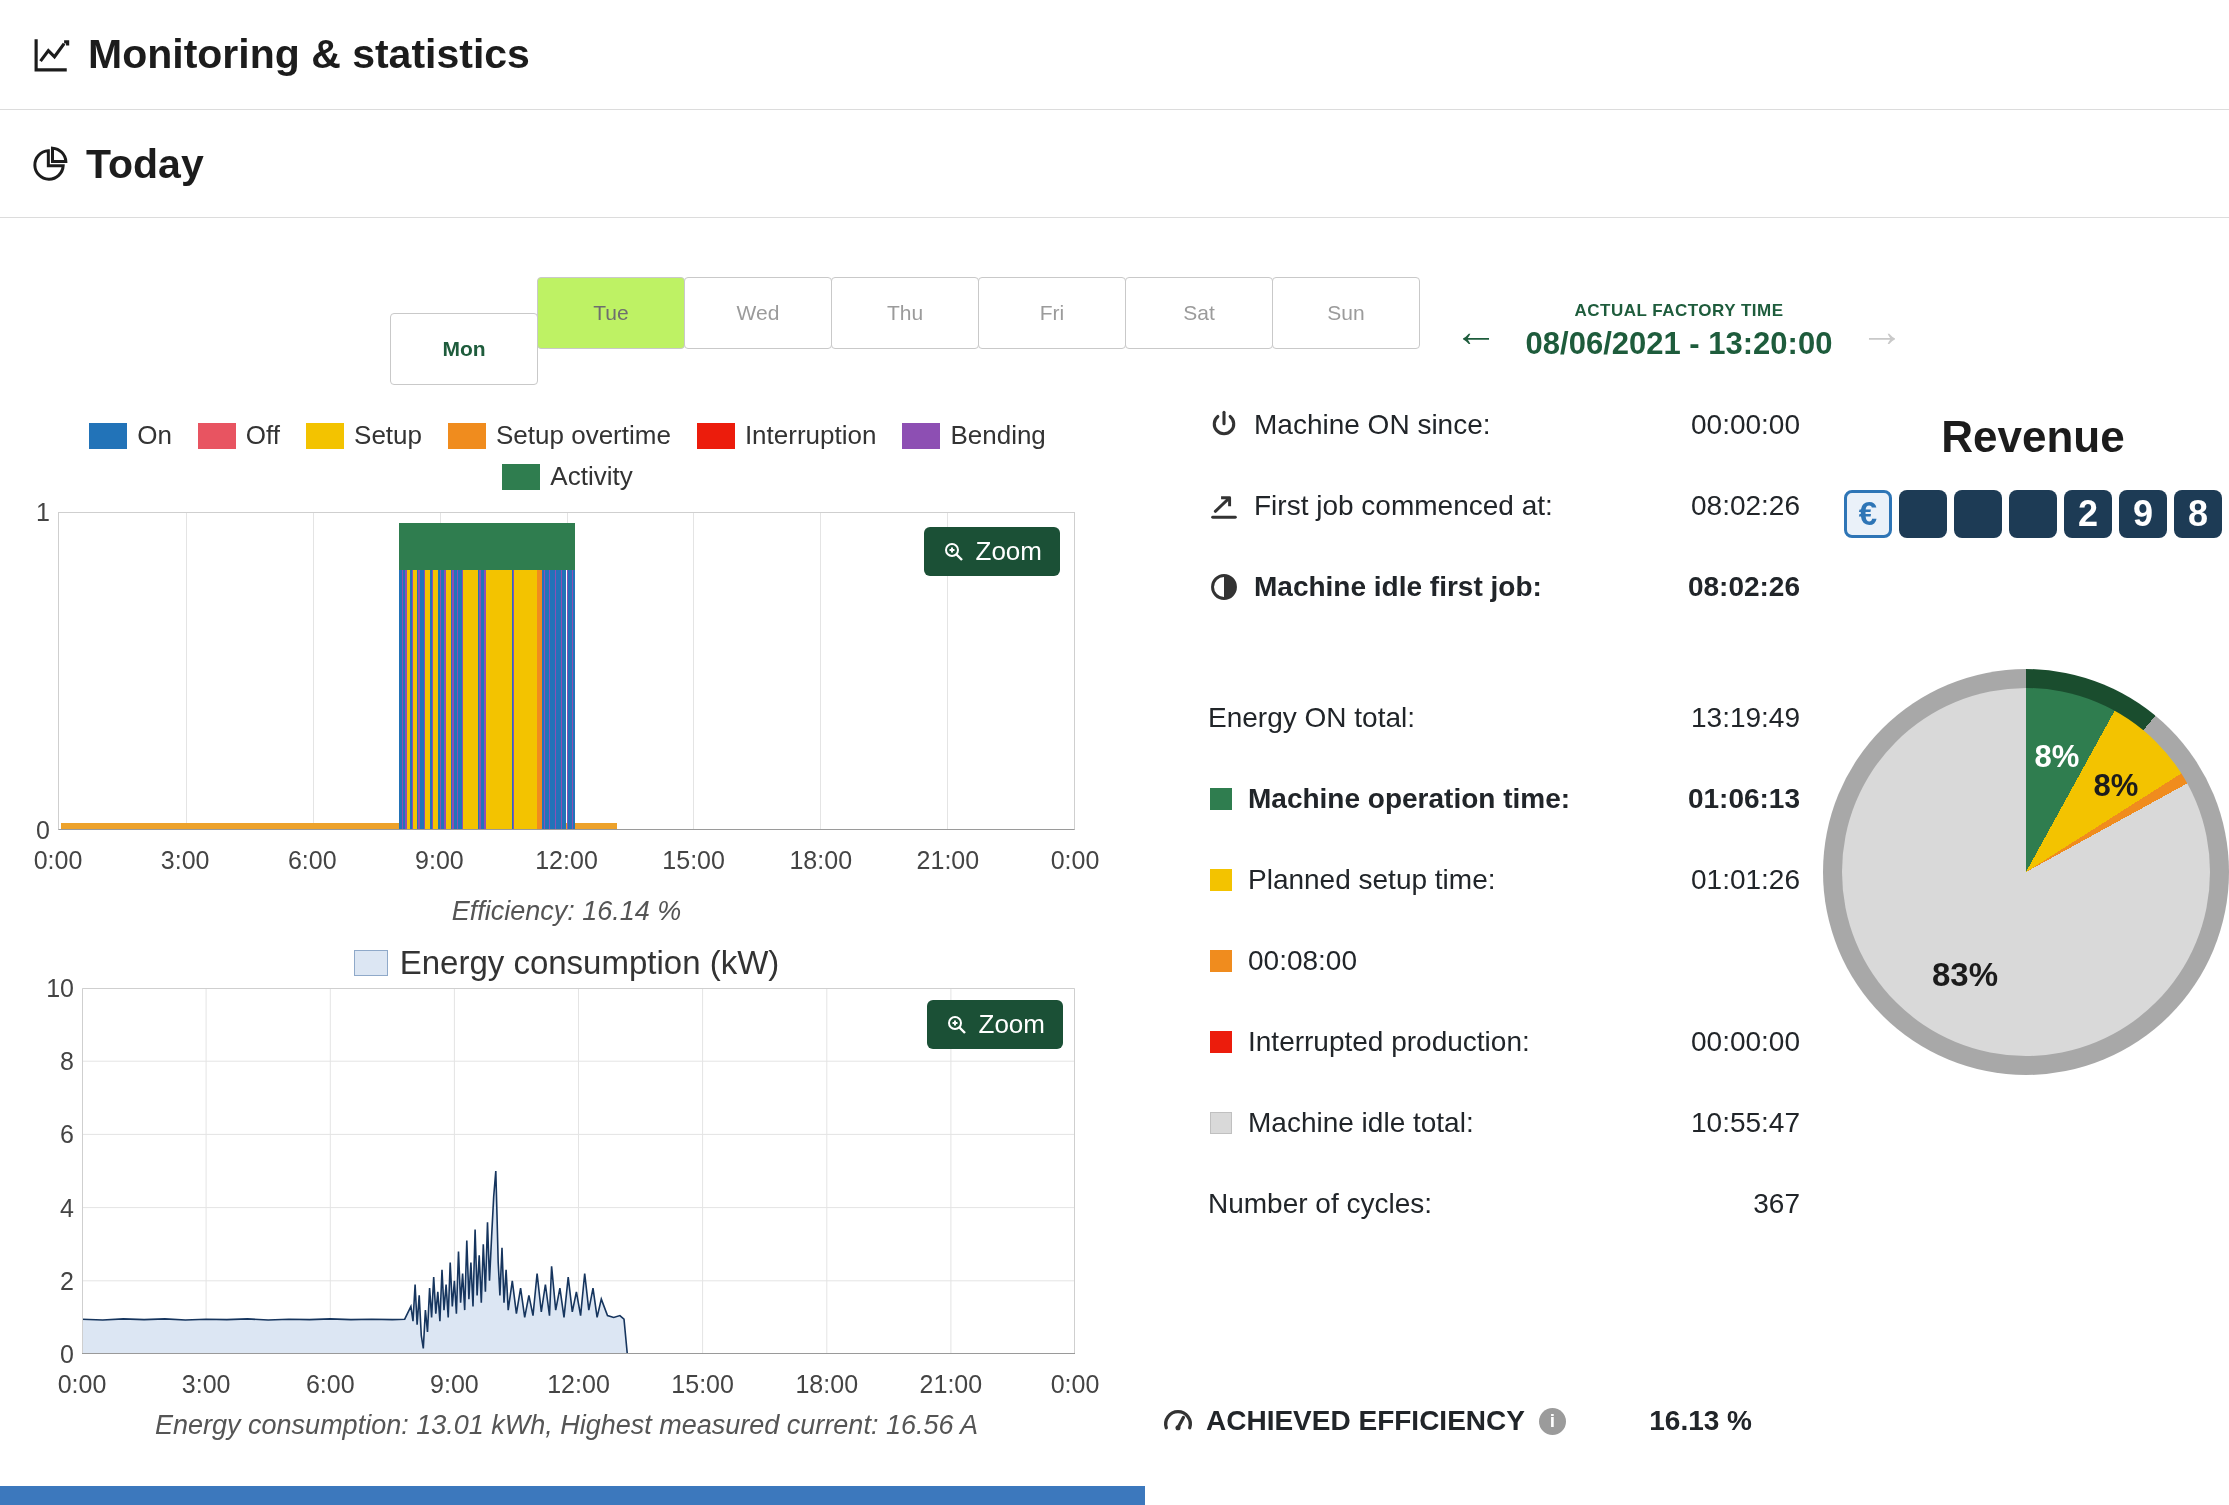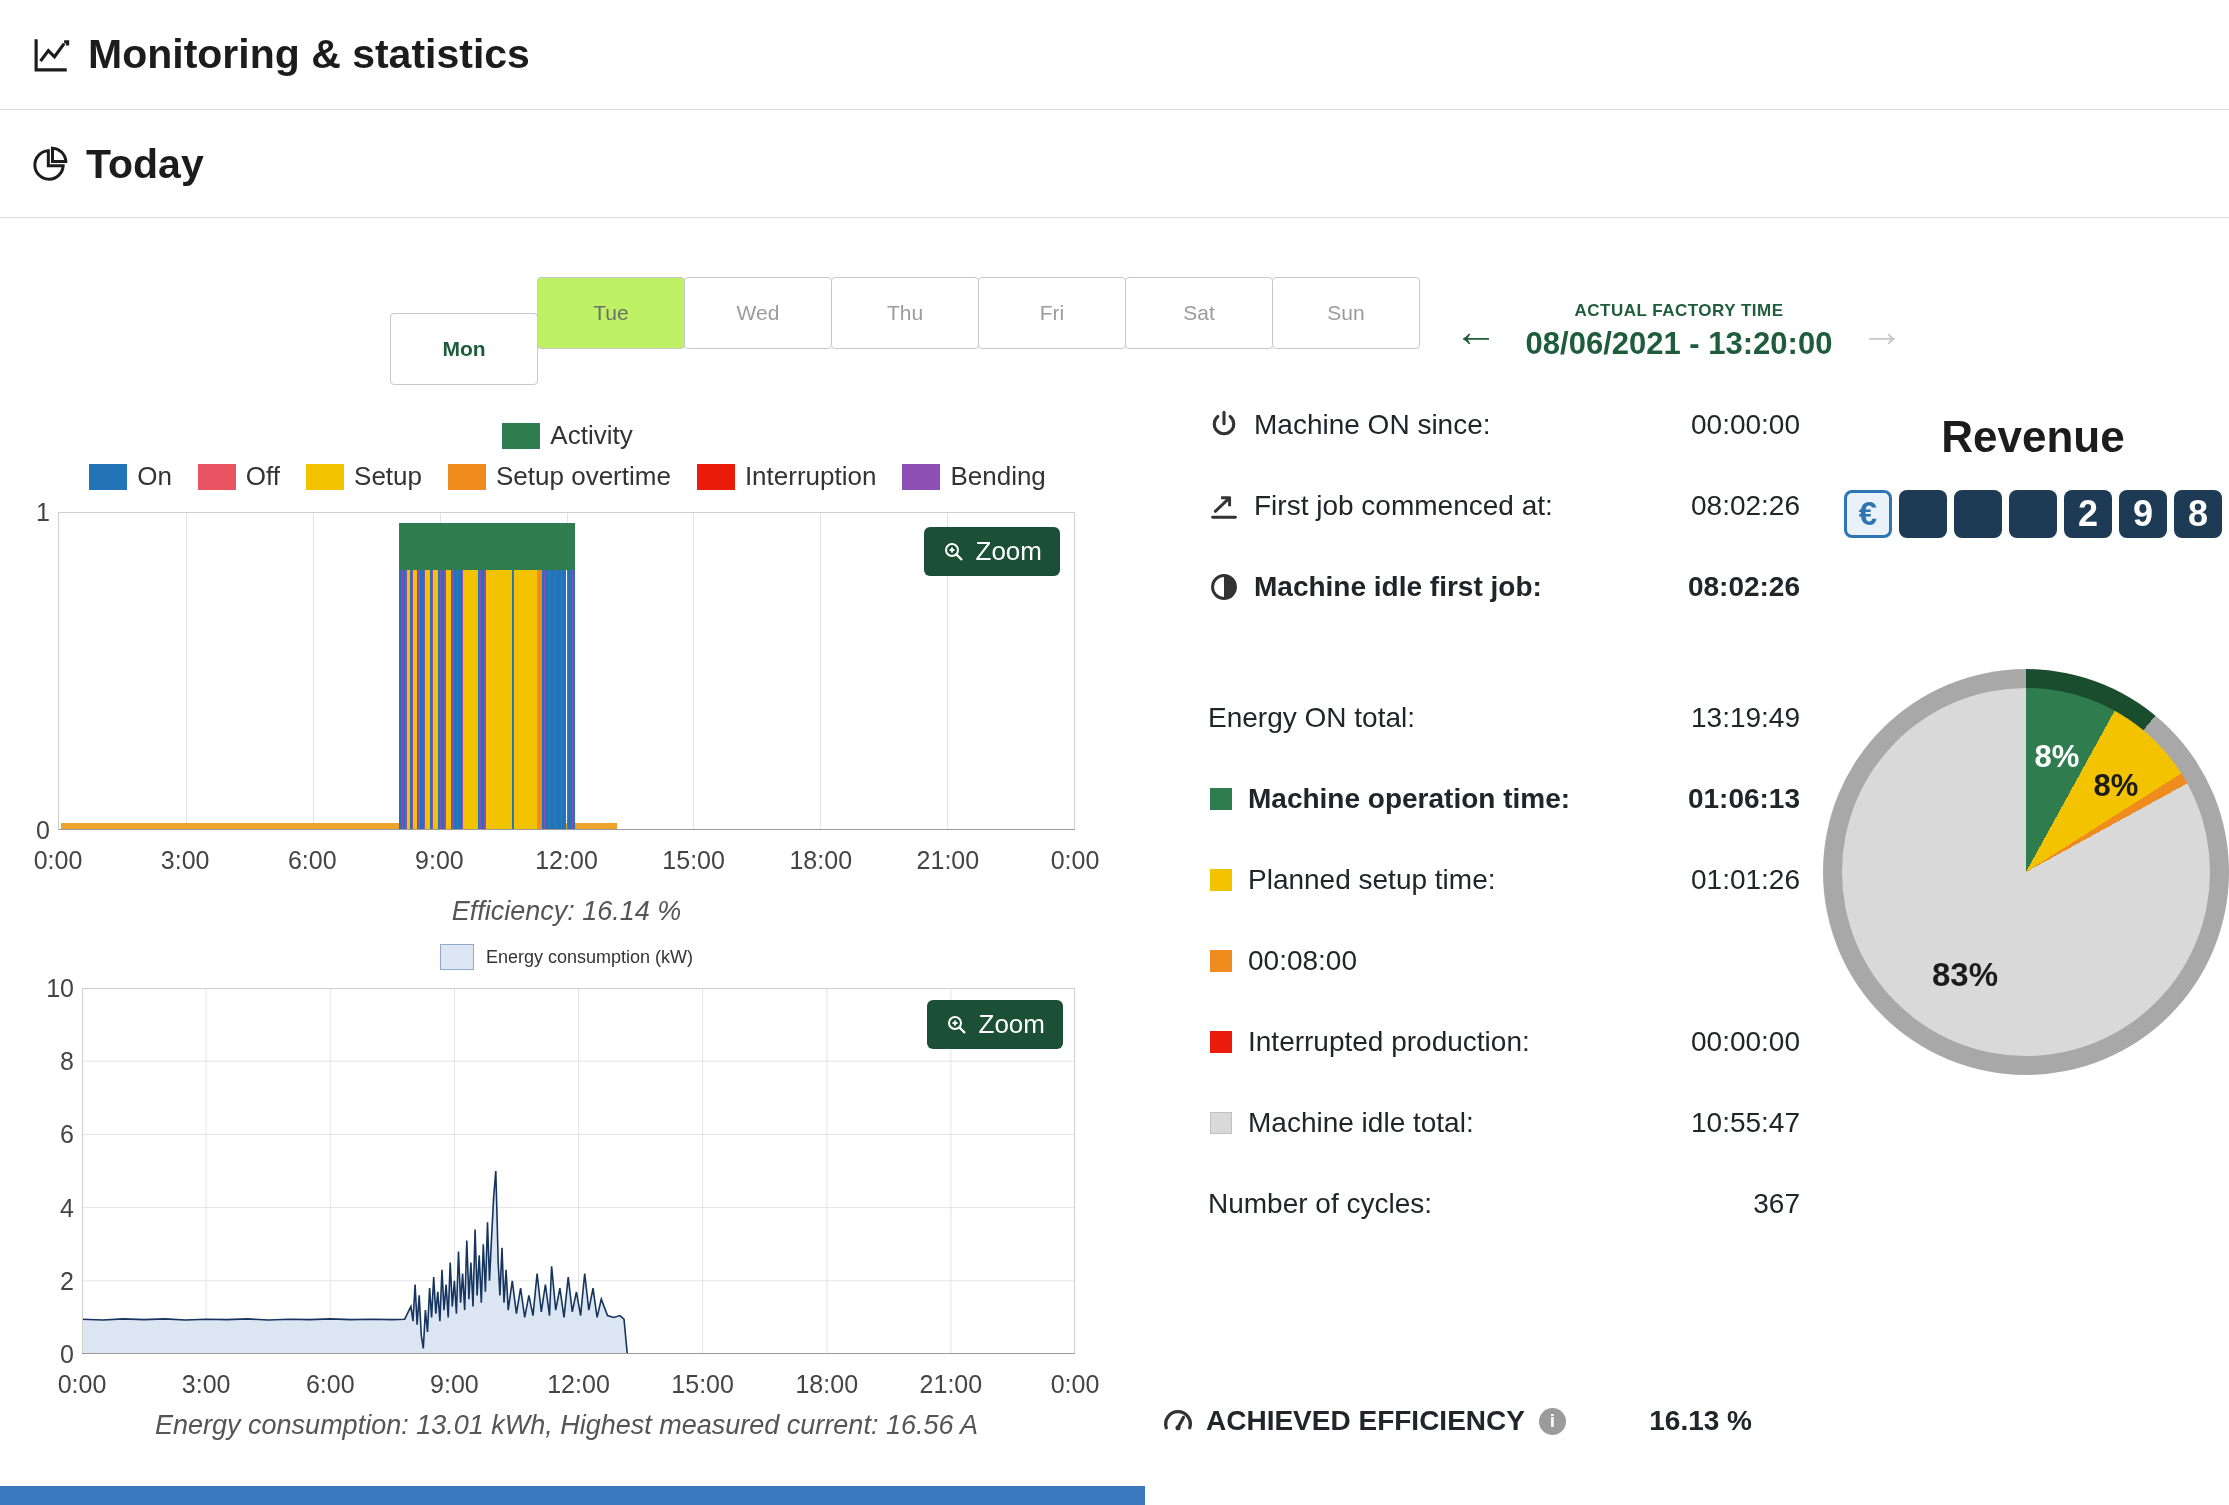--- a/index.html
+++ b/index.html
@@ -40,21 +40,21 @@
   #energy-ylabels{left:30px;top:988px;width:44px;height:366px;}
   .ylabels span{position:absolute;right:0;font-size:25px;color:#444;line-height:30px;}
   .xlabels{position:absolute;height:32px;}
   #activity-xlabels{left:58px;top:846px;width:1017px;}
   #energy-xlabels{left:82px;top:1370px;width:993px;}
   .xlabels span{position:absolute;transform:translateX(-50%);font-size:25px;color:#444;white-space:nowrap;}
 
   .caption{position:absolute;font-style:italic;color:#555;font-size:27px;text-align:center;}
   .caption.eff{left:58px;top:896px;width:1017px;}
   .caption.encap{left:58px;top:1410px;width:1017px;}
-  .energy-legend{position:absolute;left:58px;top:944px;width:1017px;display:flex;justify-content:center;align-items:center;gap:12px;font-size:18px;color:#333;}
+  .energy-legend{position:absolute;left:58px;top:944px;width:1017px;display:flex;justify-content:center;align-items:center;gap:12px;font-size:33px;color:#333;}
   .energy-chip{width:34px;height:26px;background:#dce6f3;border:1px solid #8fa9c9;display:inline-block;}
   #energy-chart{position:absolute;left:82px;top:988px;width:993px;height:366px;background:#fff;}
   #energy-svg{position:absolute;inset:0;width:993px;height:366px;}
 
   .stats{position:absolute;left:1208px;top:384px;width:592px;}
   .stat-row{display:flex;align-items:center;height:81px;font-size:28px;color:#212529;}
   .stat-row.bold{font-weight:700;}
   .stat-icon{width:46px;display:inline-flex;align-items:center;flex:0 0 46px;}
   .swatch{width:22px;height:22px;display:inline-block;margin:0 16px 0 2px;flex:0 0 22px;}
   .stat-label{flex:1;white-space:nowrap;}
@@ -122,48 +122,48 @@
         <div class="ft-label">ACTUAL FACTORY TIME</div>
         <div class="ft-value">08/06/2021 - 13:20:00</div>
       </div>
       <span class="arrow disabled">→</span>
     </div>
   </div>
 
   <div class="legend" id="activity-legend">
       <div class="legend-row">
         <div class="legend-item">
+          <span class="chip" style="background: rgb(34, 115, 184);"></span>
+          <span>On</span>
+        </div>
+        <div class="legend-item">
+          <span class="chip" style="background: rgb(232, 84, 97);"></span>
+          <span>Off</span>
+        </div>
+        <div class="legend-item">
+          <span class="chip" style="background: rgb(243, 195, 0);"></span>
+          <span>Setup</span>
+        </div>
+        <div class="legend-item">
+          <span class="chip" style="background: rgb(240, 140, 30);"></span>
+          <span>Setup overtime</span>
+        </div>
+        <div class="legend-item">
+          <span class="chip" style="background: rgb(236, 28, 12);"></span>
+          <span>Interruption</span>
+        </div>
+        <div class="legend-item">
+          <span class="chip" style="background: rgb(141, 79, 179);"></span>
+          <span>Bending</span>
+        </div>
+      </div>
+      <div class="legend-row">
+        <div class="legend-item">
           <span class="chip" style="background: rgb(47, 125, 79);"></span>
           <span>Activity</span>
-        </div>
-      </div>
-      <div class="legend-row">
-        <div class="legend-item">
-          <span class="chip" style="background: rgb(34, 115, 184);"></span>
-          <span>On</span>
-        </div>
-        <div class="legend-item">
-          <span class="chip" style="background: rgb(232, 84, 97);"></span>
-          <span>Off</span>
-        </div>
-        <div class="legend-item">
-          <span class="chip" style="background: rgb(243, 195, 0);"></span>
-          <span>Setup</span>
-        </div>
-        <div class="legend-item">
-          <span class="chip" style="background: rgb(240, 140, 30);"></span>
-          <span>Setup overtime</span>
-        </div>
-        <div class="legend-item">
-          <span class="chip" style="background: rgb(236, 28, 12);"></span>
-          <span>Interruption</span>
-        </div>
-        <div class="legend-item">
-          <span class="chip" style="background: rgb(141, 79, 179);"></span>
-          <span>Bending</span>
         </div>
       </div>
     </div>
 
   <div id="activity-chart">
     <button class="zoom-btn">
       <svg viewBox="0 0 24 24" width="24" height="24">
           <circle cx="10" cy="10" r="6" fill="none" stroke="#fff" stroke-width="2"></circle>
           <path d="M10 7.5v5M7.5 10h5" stroke="#fff" stroke-width="2"></path>
           <path d="M14.5 14.5L20 20" stroke="#fff" stroke-width="2.4"></path>

